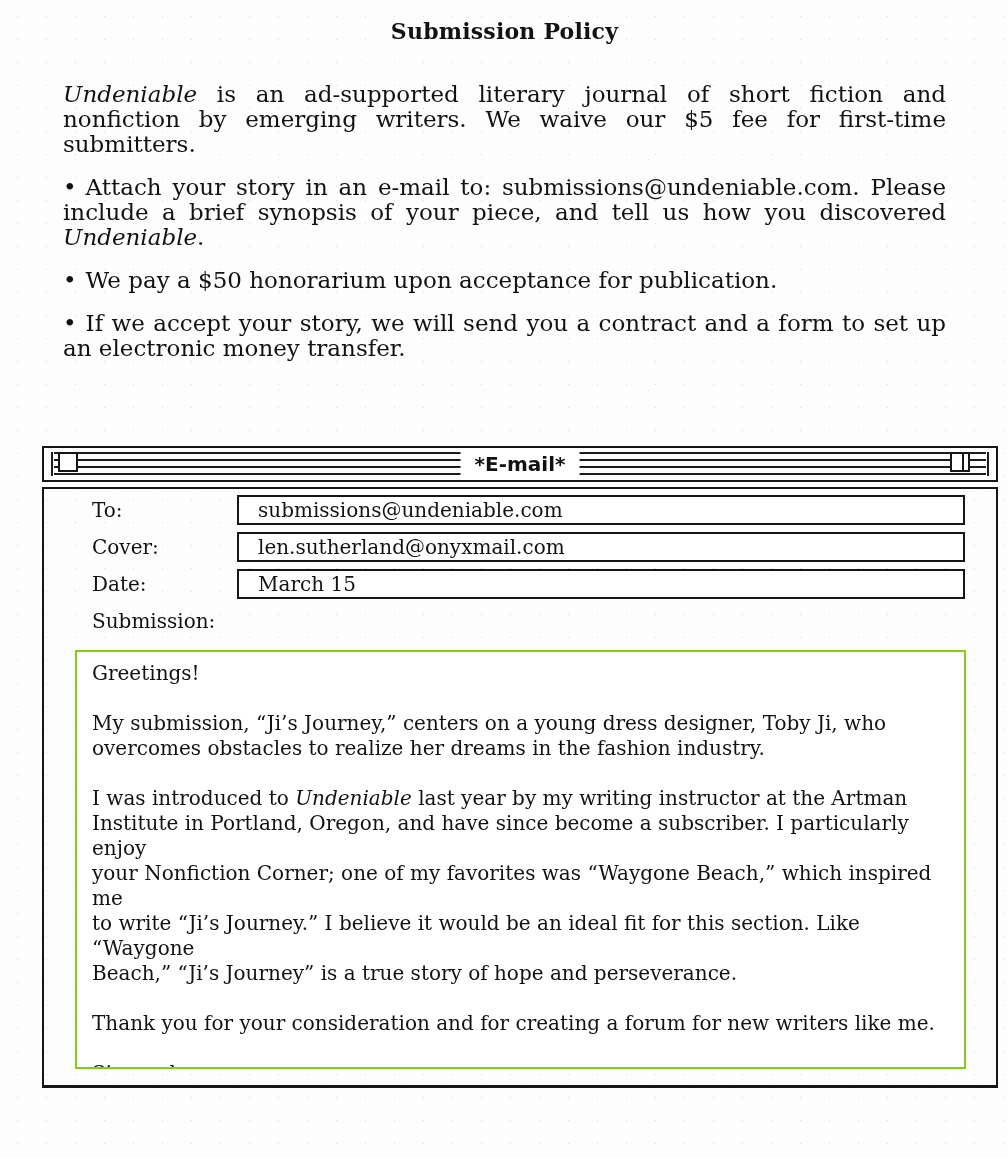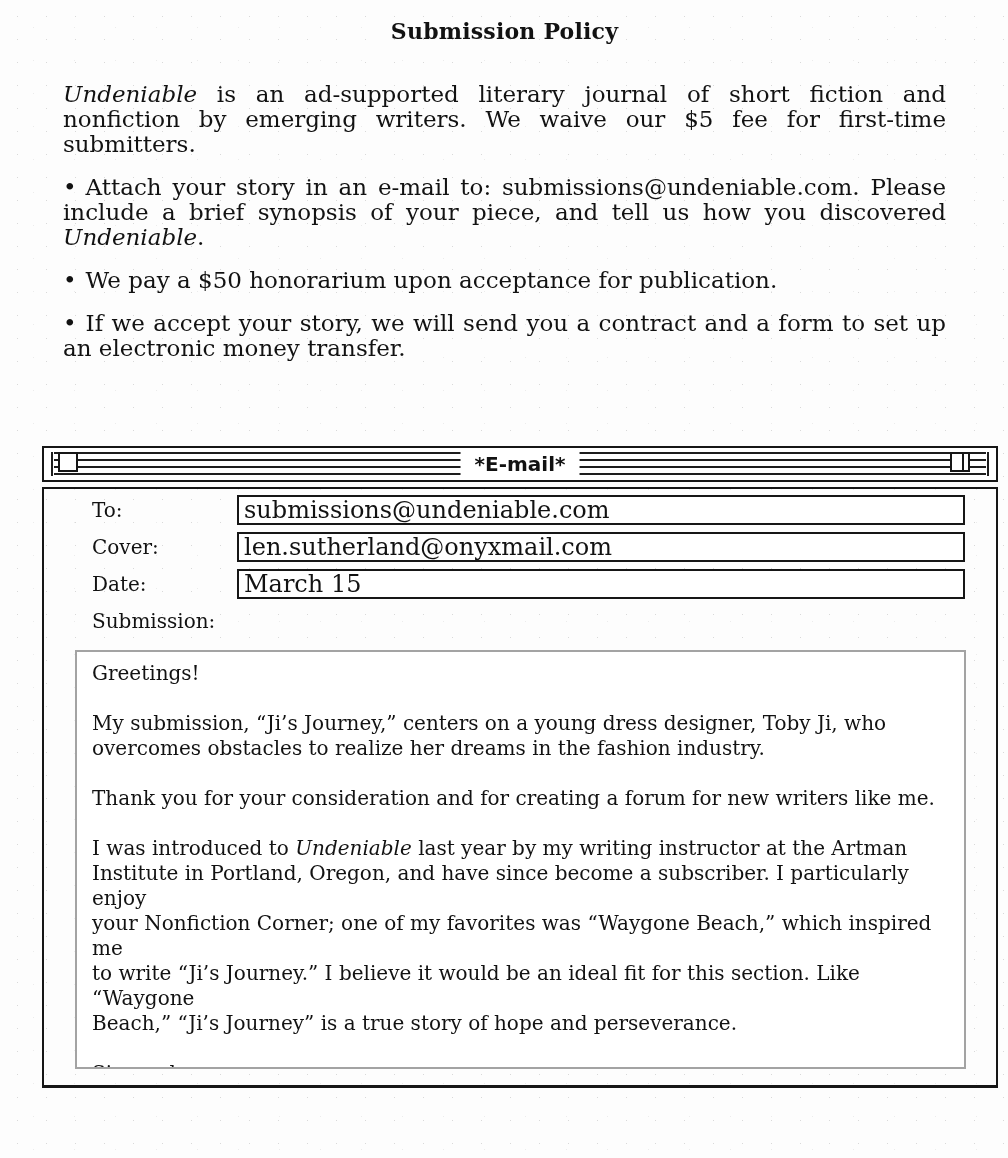--- a/index.html
+++ b/index.html
@@ -65,27 +65,27 @@
   }
 
   .frow { display:flex; align-items:center; height:30px; margin-bottom:7px; }
   .flabel {
     flex:0 0 193px; box-sizing:border-box; padding-left:48px;
     font-size:20px;
   }
   .fbox {
     flex:1; margin-right:31px; height:30px; box-sizing:border-box;
     border:2px solid #161616; background:#fff;
-    display:flex; align-items:center; padding:0 5px;
-    font-size:24px; white-space:nowrap; overflow:hidden;
+    display:flex; align-items:center; padding:0 19px;
+    font-size:20px; white-space:nowrap; overflow:hidden;
   }
   .clip-icon { flex:0 0 auto; margin:0 7px 0 1px; display:block; }
 
   .body-box {
-    margin:14px 30px 0 31px; border:2px solid #a3a3a3; background:#fff;
+    margin:14px 30px 0 31px; border:2px solid #84cc16; background:#fff;
     padding:9px 18px 2px 15px; height:404px; box-sizing:content-box;
     overflow:hidden;
   }
   .body-par {
     font-size:20px; line-height:25px; margin:0 0 25px 0;
     white-space:pre-line;
   }
 </style>
 </head>
 <body>
@@ -140,24 +140,24 @@
 
 
     <div class="frow">
       <div class="flabel">Submission:</div>
     </div>
 
     <div class="body-box">
       <p class="body-par"><span>Greetings!</span></p>
       <p class="body-par"><span>My submission, “Ji’s Journey,” centers on a young dress designer, Toby Ji, who
 overcomes obstacles to realize her dreams in the fashion industry.</span></p>
-      <p class="body-par"><span>Thank you for your consideration and for creating a forum for new writers like me.</span></p>
       <p class="body-par"><span>I was introduced to </span><span class="em">Undeniable</span><span> last year by my writing instructor at the Artman
 Institute in Portland, Oregon, and have since become a subscriber. I particularly enjoy
 your Nonfiction Corner; one of my favorites was “Waygone Beach,” which inspired me
 to write “Ji’s Journey.” I believe it would be an ideal fit for this section. Like “Waygone
 Beach,” “Ji’s Journey” is a true story of hope and perseverance.</span></p>
+      <p class="body-par"><span>Thank you for your consideration and for creating a forum for new writers like me.</span></p>
       <p class="body-par"><span>Sincerely,</span></p>
 
     </div>
 
   </div>
 </div>
 
 </body></html>

